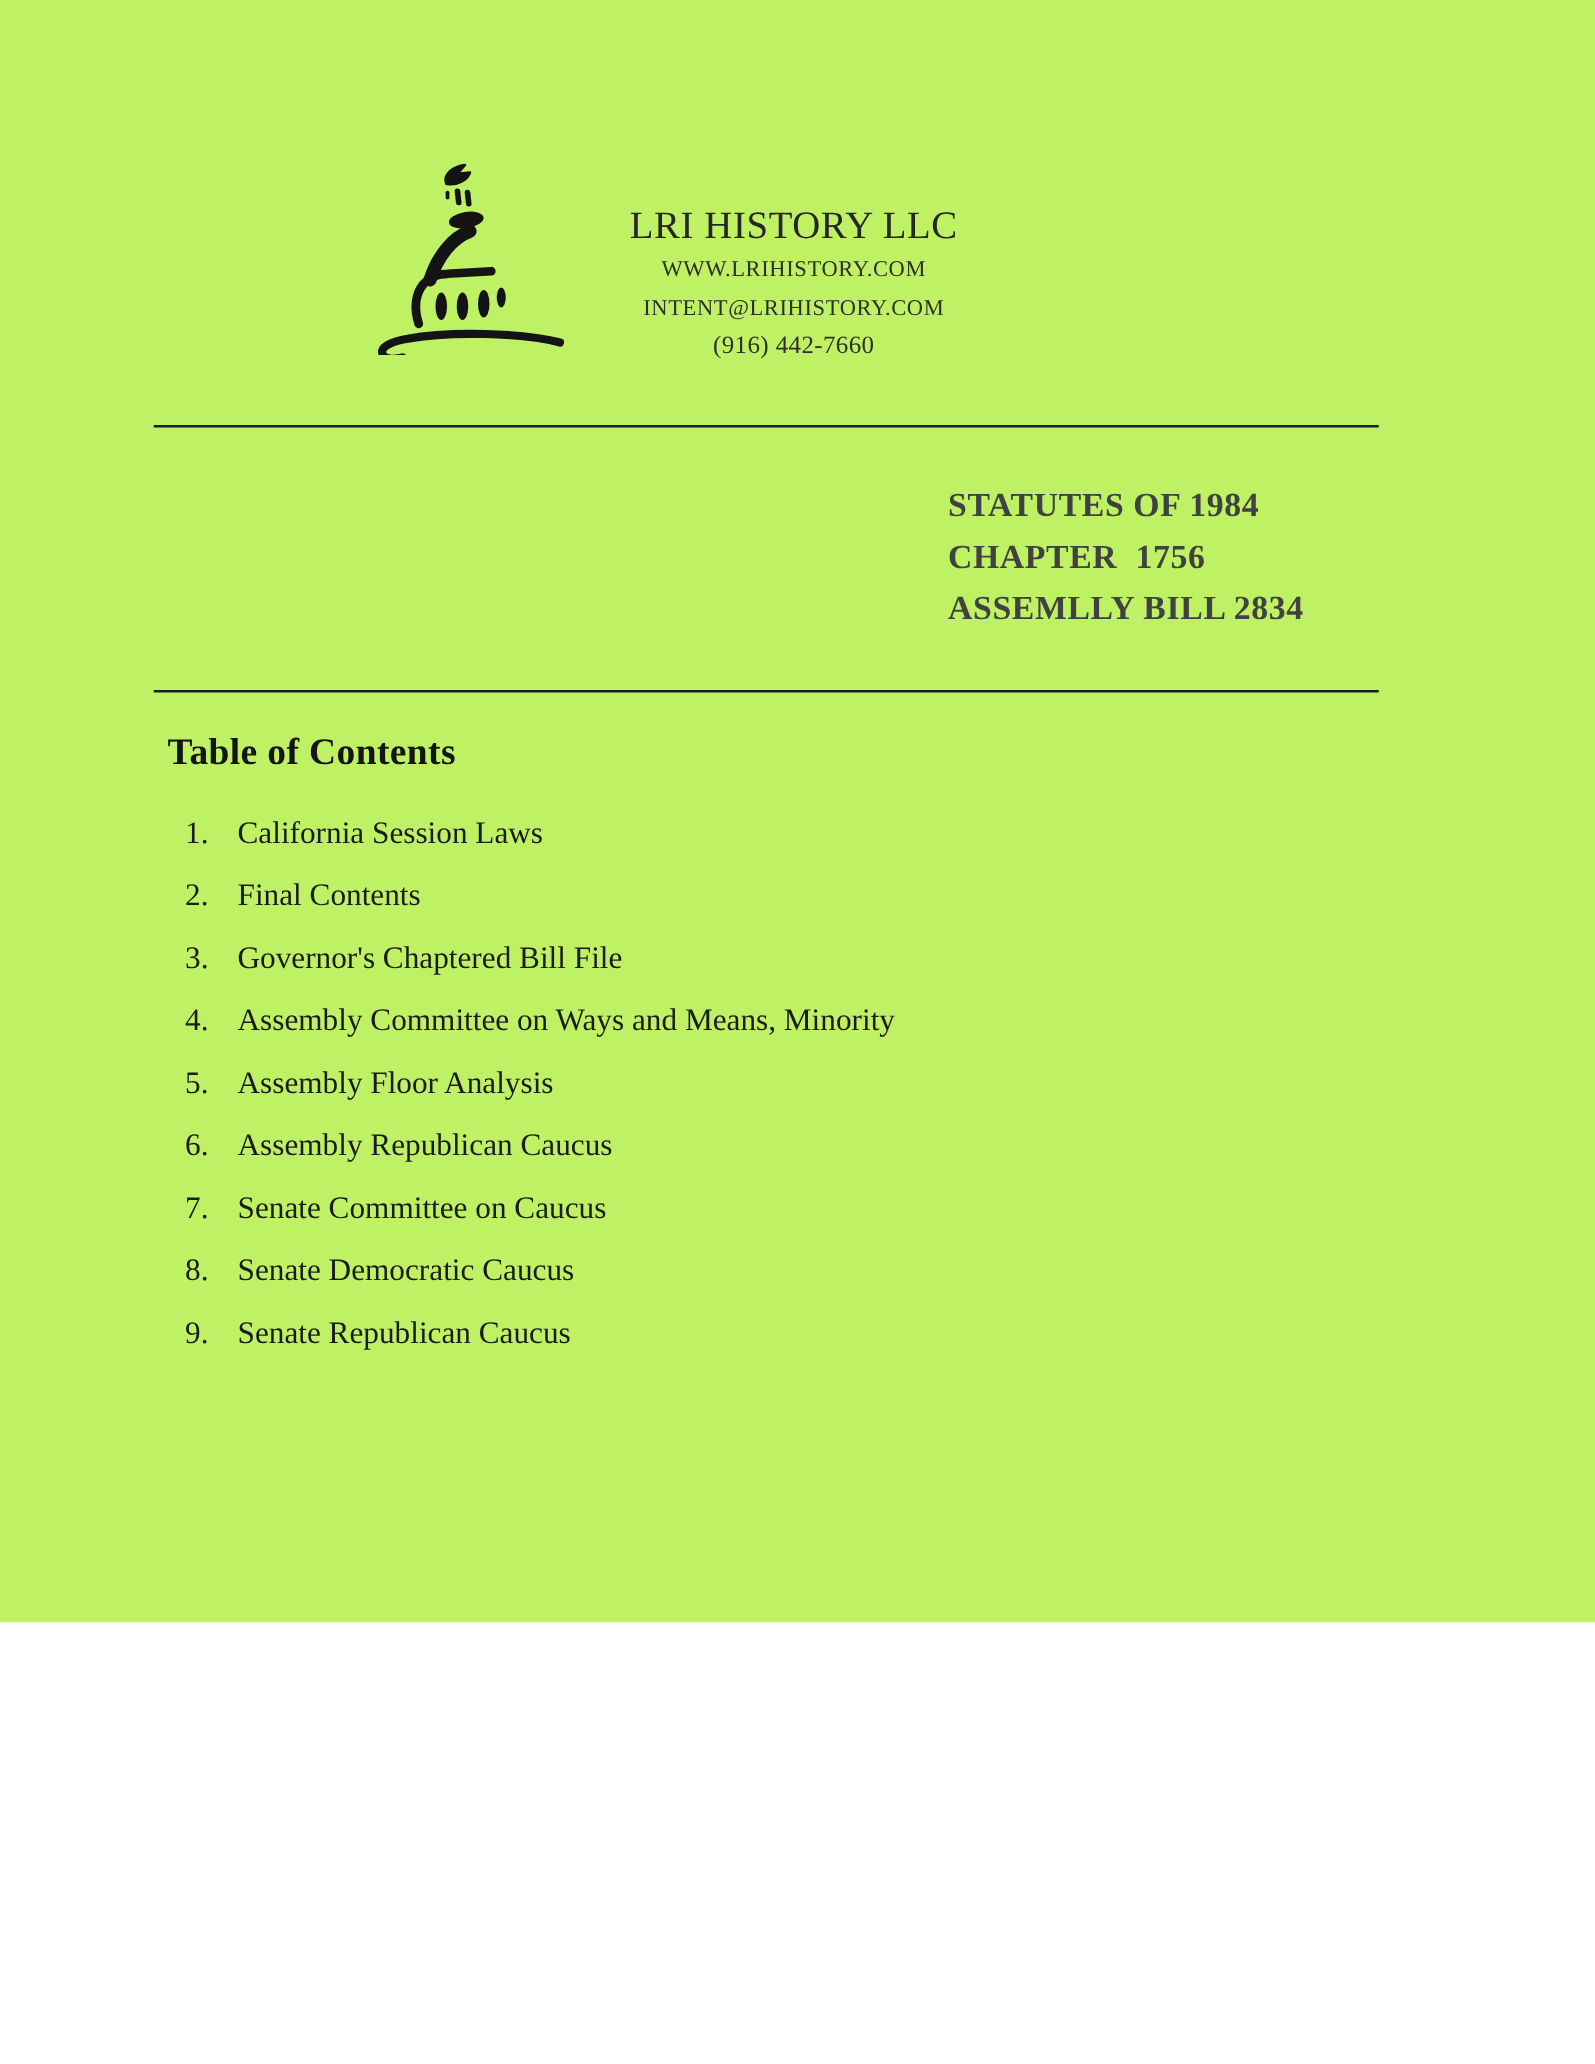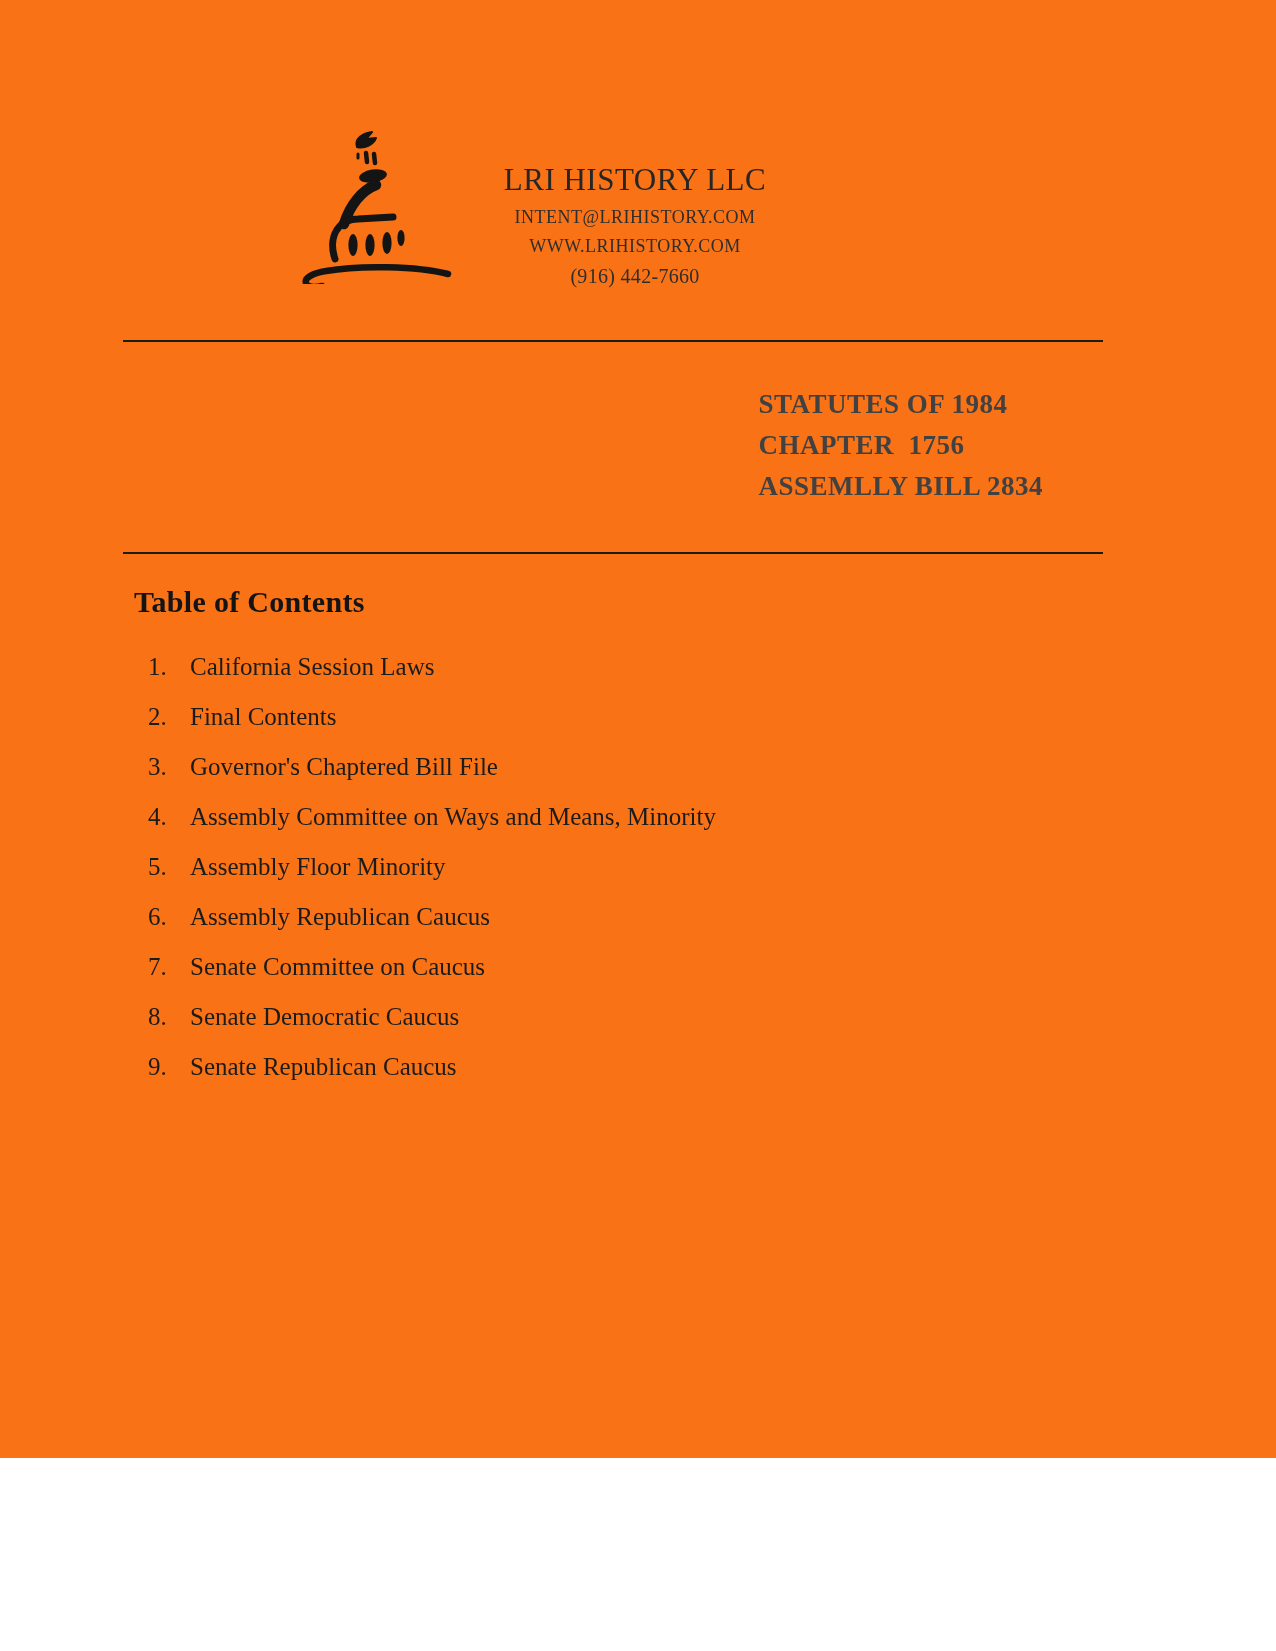--- a/index.html
+++ b/index.html
@@ -3,22 +3,22 @@
 <meta charset="utf-8">
 <style>
   html, body {
     margin: 0;
     padding: 0;
     background: #ffffff;
   }
   .page {
     position: relative;
     width: 1276px;
-    height: 1458px;
-    background: #f97316;
+    height: 1298px;
+    background: #bef264;
     overflow: hidden;
     font-family: "Liberation Serif", "DejaVu Serif", serif;
     color: #1e1e1e;
   }
 
   
   .logo {
     position: absolute;
     left: 295px;
     top: 126px;
@@ -137,22 +137,22 @@
       <ellipse cx="75" cy="119" rx="4.6" ry="11" fill="#141414" stroke="none"></ellipse>
       <ellipse cx="92" cy="117" rx="4.6" ry="11" fill="#141414" stroke="none"></ellipse>
       <ellipse cx="106" cy="112" rx="3.6" ry="8" fill="#141414" stroke="none"></ellipse>
 
       <path d="M153 148 C122 140 64 139 31 145 C18 147 9 152 11 157 C12 161 19 162 27 160" stroke-width="6.5"></path>
     </g>
   </svg>
 
   <div class="contact-block">
     <div class="company-name">LRI HISTORY LLC</div>
+    <div class="contact-line website">WWW.LRIHISTORY.COM</div>
     <div class="contact-line email">INTENT@LRIHISTORY.COM</div>
-    <div class="contact-line website">WWW.LRIHISTORY.COM</div>
     <div class="contact-line phone">(916) 442-7660</div>
   </div>
 
   <div class="rule rule-top"></div>
 
   <div class="reference">
     <div class="reference-line">STATUTES OF 1984</div>
     <div class="reference-line">CHAPTER  1756</div>
     <div class="reference-line">ASSEMLLY BILL 2834</div>
   </div>
@@ -173,21 +173,21 @@
     <li class="toc-item">
       <span class="toc-num">3.</span>
       <span class="toc-label">Governor's Chaptered Bill File</span>
     </li>
     <li class="toc-item">
       <span class="toc-num">4.</span>
       <span class="toc-label">Assembly Committee on Ways and Means, Minority</span>
     </li>
     <li class="toc-item">
       <span class="toc-num">5.</span>
-      <span class="toc-label">Assembly Floor Minority</span>
+      <span class="toc-label">Assembly Floor Analysis</span>
     </li>
     <li class="toc-item">
       <span class="toc-num">6.</span>
       <span class="toc-label">Assembly Republican Caucus</span>
     </li>
     <li class="toc-item">
       <span class="toc-num">7.</span>
       <span class="toc-label">Senate Committee on Caucus</span>
     </li>
     <li class="toc-item">

